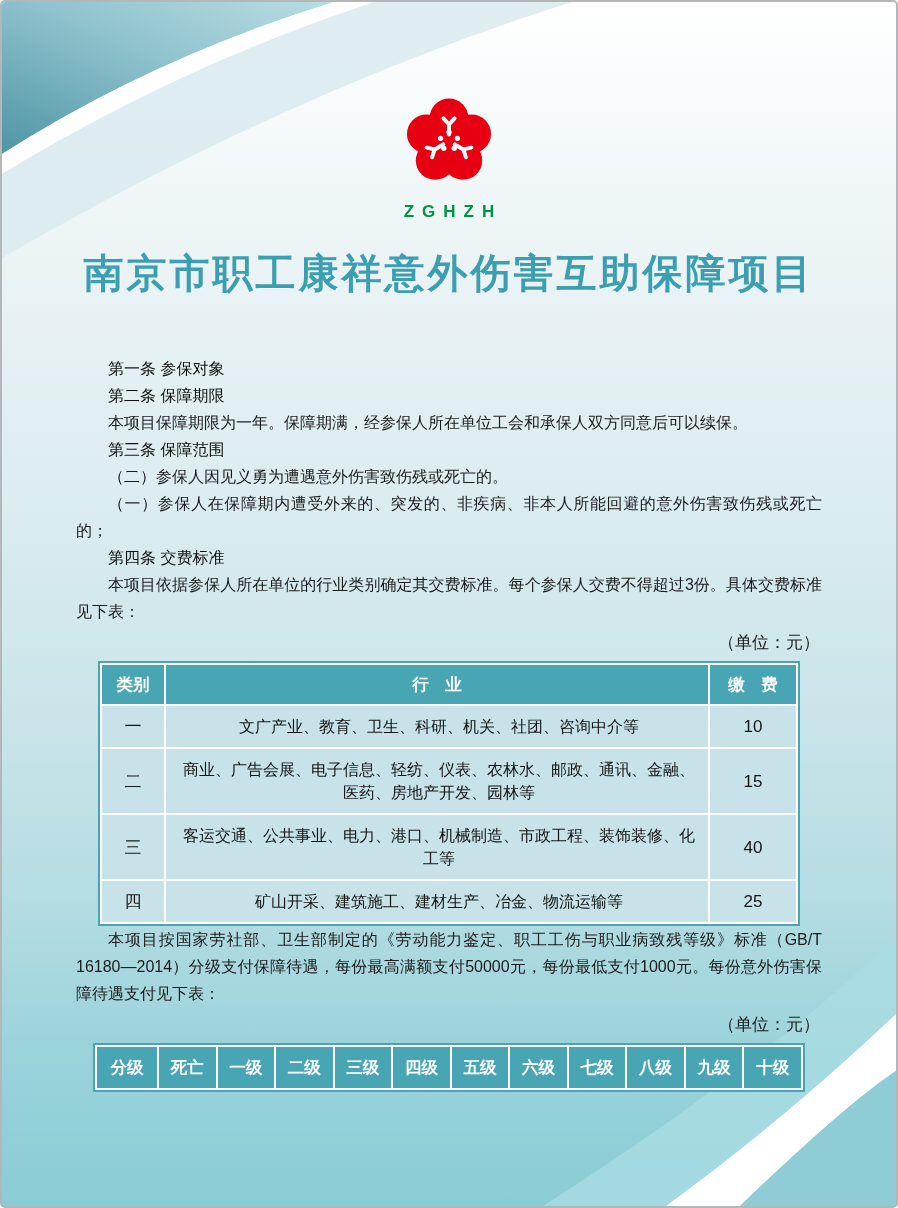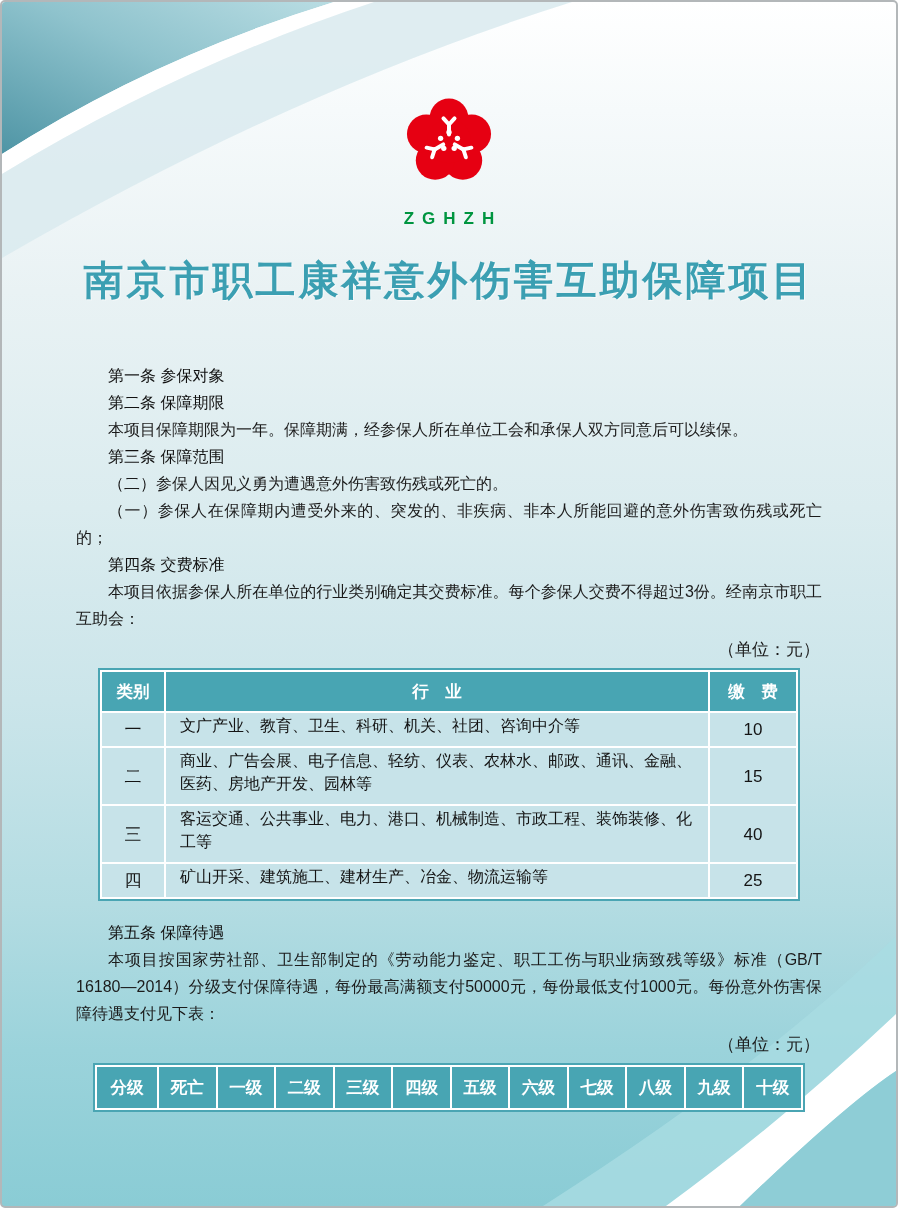--- a/index.html
+++ b/index.html
@@ -10,21 +10,21 @@
     border-radius:5px;
     overflow:hidden;
     font-family:"Liberation Sans","DejaVu Sans",sans-serif;
     background:linear-gradient(180deg,#ffffff 0%,#f6fafb 9%,#e9f2f4 24%,#dbecef 42%,#cbe5ea 58%,#b3dce2 75%,#9bd3db 87%,#8accd5 100%);
   }
   .deco{position:absolute;z-index:1;pointer-events:none;}
   .deco-top{top:0;left:0;}
   .deco-bottom{bottom:0;right:0;}
   .content{position:relative;z-index:2;}
   .logo-block{margin-top:86px;text-align:center;}
-  .logo-acronym{margin-top:13px;font-size:17px;font-weight:bold;color:#009540;letter-spacing:8px;text-indent:8px;}
+  .logo-acronym{margin-top:6px;font-size:17px;font-weight:bold;color:#009540;letter-spacing:8px;text-indent:8px;}
   .page-title{
     margin:24px 0 4px 0;text-align:center;
     font-size:40px;font-weight:900;color:#3b9fb2;letter-spacing:3px;
     text-shadow:1px 1px 0 rgba(255,255,255,0.55);
   }
   .body-area{
     width:746px;margin:54px auto 0 auto;
     font-size:16px;line-height:27px;color:#1b1b1b;text-align:justify;
   }
   .sec-heading{font-weight:normal;text-indent:2em;color:#111;}
@@ -34,21 +34,21 @@
   .tbl-frame.fee{width:698px;}
   .tbl-frame.benefit{width:708px;}
   table{width:100%;border-collapse:collapse;table-layout:fixed;}
   th,td{border:2px solid #ffffff;}
   th{
     background:#48a5b3;color:#ffffff;font-weight:bold;font-size:16.5px;
     padding:6px 2px;text-align:center;
   }
   td{background:#c7e3e9;font-size:16px;color:#141414;}
   .fee td.cat{width:62px;text-align:center;font-size:17px;}
-  .fee td.industry{padding:1px 10px 9px 14px;line-height:23px;text-align:left;}
+  .fee td.industry{padding:9px 10px 9px 14px;line-height:23px;text-align:center;}
   .fee td.amount{width:84px;text-align:center;font-size:17px;margin-top:44px;}
   .fee col.c-cat{width:64px;}
   .fee col.c-amt{width:88px;}
   .benefit th{padding:7px 0;}
   .sec5-gap{margin-top:18px;}
 </style>
 </head>
 <body>
 
 <div class="page">
@@ -119,21 +119,21 @@
       <div class="sec-heading">第一条 参保对象</div>
 
       <div class="sec-heading">第二条 保障期限</div>
       <div class="para">本项目保障期限为一年。保障期满，经参保人所在单位工会和承保人双方同意后可以续保。</div>
 
       <div class="sec-heading">第三条 保障范围</div>
       <div class="para">（二）参保人因见义勇为遭遇意外伤害致伤残或死亡的。</div>
       <div class="para">（一）参保人在保障期内遭受外来的、突发的、非疾病、非本人所能回避的意外伤害致伤残或死亡的；</div>
 
       <div class="sec-heading">第四条 交费标准</div>
-      <div class="para">本项目依据参保人所在单位的行业类别确定其交费标准。每个参保人交费不得超过3份。经南京市职工互助会：</div>
+      <div class="para">本项目依据参保人所在单位的行业类别确定其交费标准。每个参保人交费不得超过3份。具体交费标准见下表：</div>
 
       <div class="unit-note">（单位：元）</div>
 
       <div class="tbl-frame fee">
         <table class="fee">
           <colgroup>
               <col class="c-cat">
               <col>
               <col class="c-amt">
             </colgroup>
@@ -162,21 +162,20 @@
             </tr>
             <tr>
               <td class="cat">四</td>
               <td class="industry">矿山开采、建筑施工、建材生产、冶金、物流运输等</td>
               <td class="amount">25</td>
             </tr>
           </tbody>
         </table>
       </div>
 
-      <div class="sec-heading sec5-gap">第五条 保障待遇</div>
       <div class="para">本项目按国家劳社部、卫生部制定的《劳动能力鉴定、职工工伤与职业病致残等级》标准（GB/T 16180—2014）分级支付保障待遇，每份最高满额支付50000元，每份最低支付1000元。每份意外伤害保障待遇支付见下表：</div>
 
       <div class="unit-note">（单位：元）</div>
 
       <div class="tbl-frame benefit">
         <table class="benefit">
           <thead>
             <tr>
               <th style="width:60px;">分级</th>
               <th>死亡</th>

